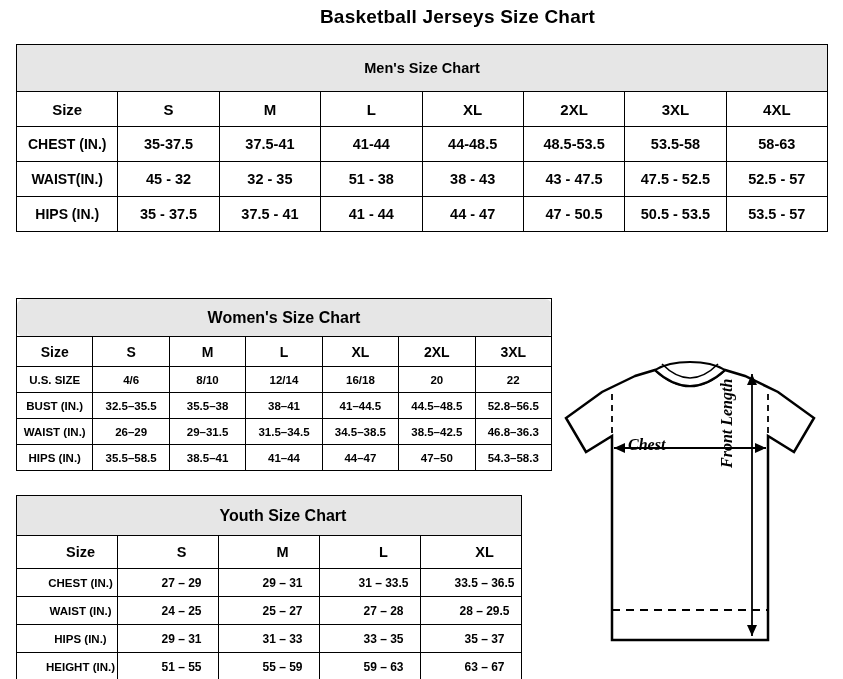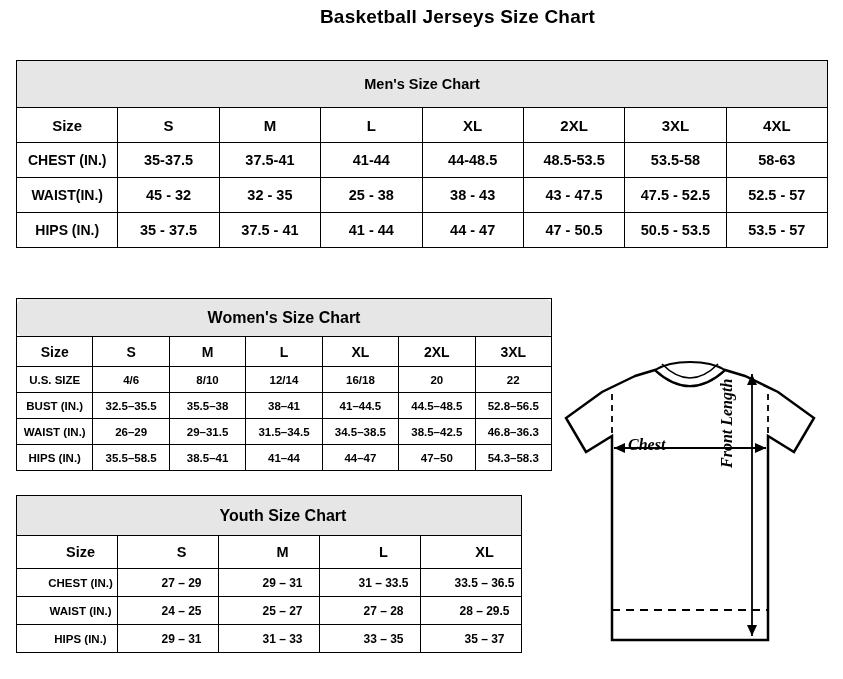--- a/index.html
+++ b/index.html
@@ -42,21 +42,21 @@
     background: #e6e6e6 !important;
     font-size: 16px;
     font-weight: bold;
     padding: 7px 0;
   }
 
   
   #mens-table {
     position: absolute;
     left: 16px;
-    top: 60px;
+    top: 44px;
     width: 812px;
   }
   #mens-table td { height: 32px; font-size: 14.5px; }
   #mens-table .hdr { font-size: 15px; }
   #mens-table .rowlabel { font-size: 14px; }
 
   
   #womens-table {
     position: absolute;
     left: 16px;
@@ -139,21 +139,21 @@
     <td>41-44</td>
     <td>44-48.5</td>
     <td>48.5-53.5</td>
     <td>53.5-58</td>
     <td>58-63</td>
   </tr>
   <tr>
     <td class="rowlabel">WAIST(IN.)</td>
     <td>45 - 32</td>
     <td>32 - 35</td>
-    <td>25 - 38</td>
+    <td>51 - 38</td>
     <td>38 - 43</td>
     <td>43 - 47.5</td>
     <td>47.5 - 52.5</td>
     <td>52.5 - 57</td>
   </tr>
   <tr>
     <td class="rowlabel">HIPS (IN.)</td>
     <td>35 - 37.5</td>
     <td>37.5 - 41</td>
     <td>41 - 44</td>
@@ -244,20 +244,27 @@
     <td>27 – 28</td>
     <td>28 – 29.5</td>
   </tr>
   <tr>
     <td class="rowlabel">HIPS  (IN.)</td>
     <td>29 – 31</td>
     <td>31 – 33</td>
     <td>33 – 35</td>
     <td>35 – 37</td>
   </tr>
+  <tr>
+    <td class="rowlabel">HEIGHT  (IN.)</td>
+    <td>51 – 55</td>
+    <td>55 – 59</td>
+    <td>59 – 63</td>
+    <td>63 – 67</td>
+  </tr>
 </tbody>
   </table>
 
 <div id="shirt-diagram">
   <svg width="300" height="330" viewBox="0 0 300 330">
 
     <path d="M95,36 L62,52 L26,78 L46,112 L72,96 L72,300 L228,300 L228,96 L254,112 L274,78 L238,52 L205,36 L185,30 Q150,62 115,30 Z" fill="#ffffff" stroke="#000000" stroke-width="2.5"></path>
 
     <path d="M115,30 Q150,62 185,30 Q172,22 150,22 Q128,22 115,30 Z" fill="#ffffff" stroke="#000000" stroke-width="2"></path>
     <path d="M122,24 Q150,52 178,24" fill="none" stroke="#000000" stroke-width="1.6"></path>

